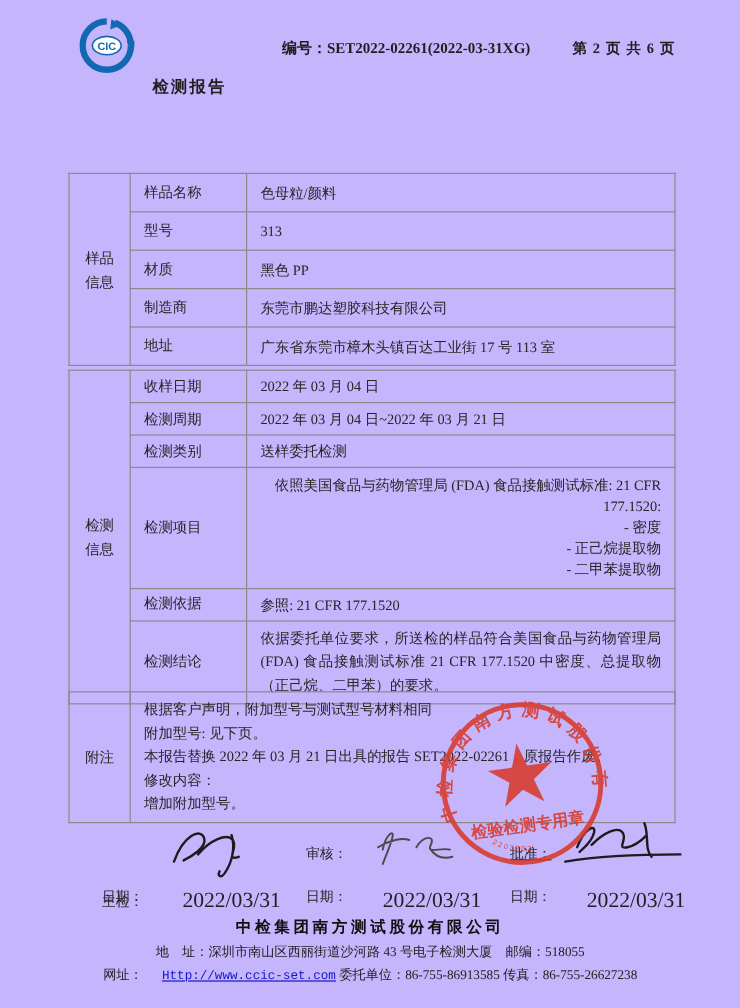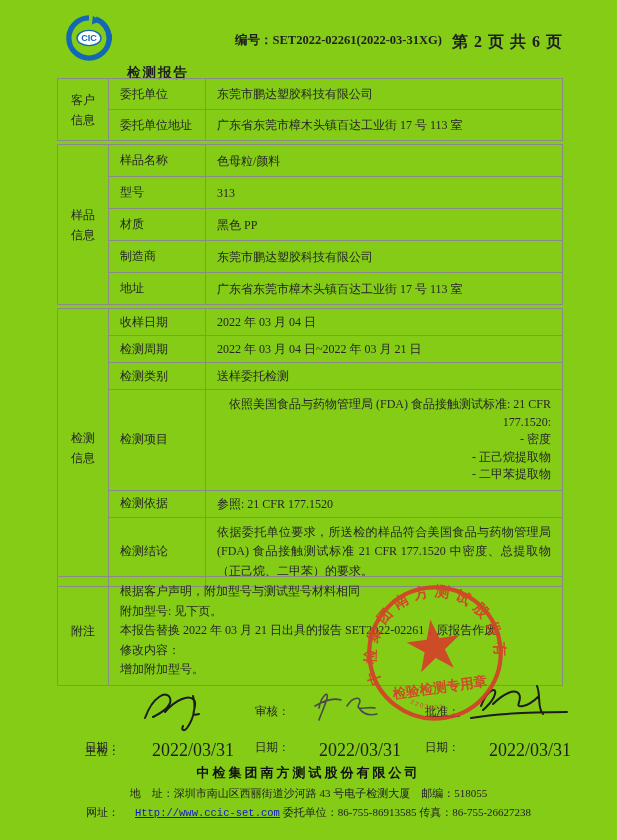--- a/index.html
+++ b/index.html
@@ -4,28 +4,28 @@
 <style>
   * { margin:0; padding:0; box-sizing:border-box; }
   html,body { background:#ffffff; }
   body {
     width:617px; height:840px;
     font-family:"Liberation Serif","DejaVu Serif",serif;
     color:#1f1f1f;
     position:relative;
     overflow:hidden;
   }
-  .page { position:relative; width:617px; height:840px; background:#84cc16; }
+  .page { position:relative; width:617px; height:840px; background:#c4b5fd; }
 
   
   .header { position:absolute; top:0; left:0; width:617px; height:76px; }
   .logo { position:absolute; left:66px; top:15px; width:46px; height:46px; }
   .hdr-title { position:absolute; left:127px; top:32px; font-size:13.5px; font-weight:bold; letter-spacing:2px;margin-top:32px; }
   .hdr-no { position:absolute; left:235px; top:32px; font-size:12.5px; font-weight:bold; }
-  .hdr-page { position:absolute; right:54px; top:32px; font-size:16px; font-weight:bold; letter-spacing:1px; }
+  .hdr-page { position:absolute; right:54px; top:32px; font-size:12px; font-weight:bold; letter-spacing:1px; }
 
   
   .tbl { position:absolute; left:57px; width:506px; border-collapse:collapse; table-layout:fixed; }
   .tbl td { border:1px solid #8a8a8a; font-size:12px; color:#262626; vertical-align:middle; }
   .tbl .sec { width:51px; text-align:center; line-height:20px; padding:4px 6px; }
   .tbl .lbl { width:97px; padding:4px 11px; }
   .tbl .val { padding:4px 11px; line-height:18px; }
   .t1 { top:78px; }  .t1 td { height:31px; }
   .t2 { top:144px; } .t2 td { height:32px; }
   .t3 { top:308px; } .t3 td.sl { height:26px; }
@@ -64,33 +64,20 @@
       <path d="M28 1 L37 6 L27 10 Z" fill="#1268b3"></path>
       <path d="M47 28 L41 20 L50 20 Z" fill="#1268b3"></path>
       <ellipse cx="24" cy="24" rx="12.5" ry="8" fill="#ffffff" stroke="#1268b3" stroke-width="1.4"></ellipse>
       <text x="24" y="27.5" text-anchor="middle" font-size="9.5" font-weight="bold" font-family="Liberation Sans, sans-serif" fill="#1268b3">CIC</text>
     </svg>
     <div class="hdr-title">检测报告</div>
     <div class="hdr-no"><span>编号：</span><span>SET2022-02261(2022-03-31XG)</span></div>
     <div class="hdr-page">第 2 页 共 6 页</div>
   </div>
 
-  <table class="tbl t1">
-    <tbody>
-        <tr>
-      <td class="sec" rowspan="2">客户 信息</td>
-      <td class="lbl">委托单位</td>
-      <td class="val">东莞市鹏达塑胶科技有限公司</td>
-    </tr>
-    <tr>
-      <td class="lbl">委托单位地址</td>
-      <td class="val">广东省东莞市樟木头镇百达工业街 17 号 113 室</td>
-    </tr>
-  </tbody>
-    </table>
 
   <table class="tbl t2">
     <tbody>
         <tr>
       <td class="sec" rowspan="5">样品 信息</td>
       <td class="lbl">样品名称</td>
       <td class="val">色母粒/颜料</td>
     </tr>
     <tr>
       <td class="lbl">型号</td>

